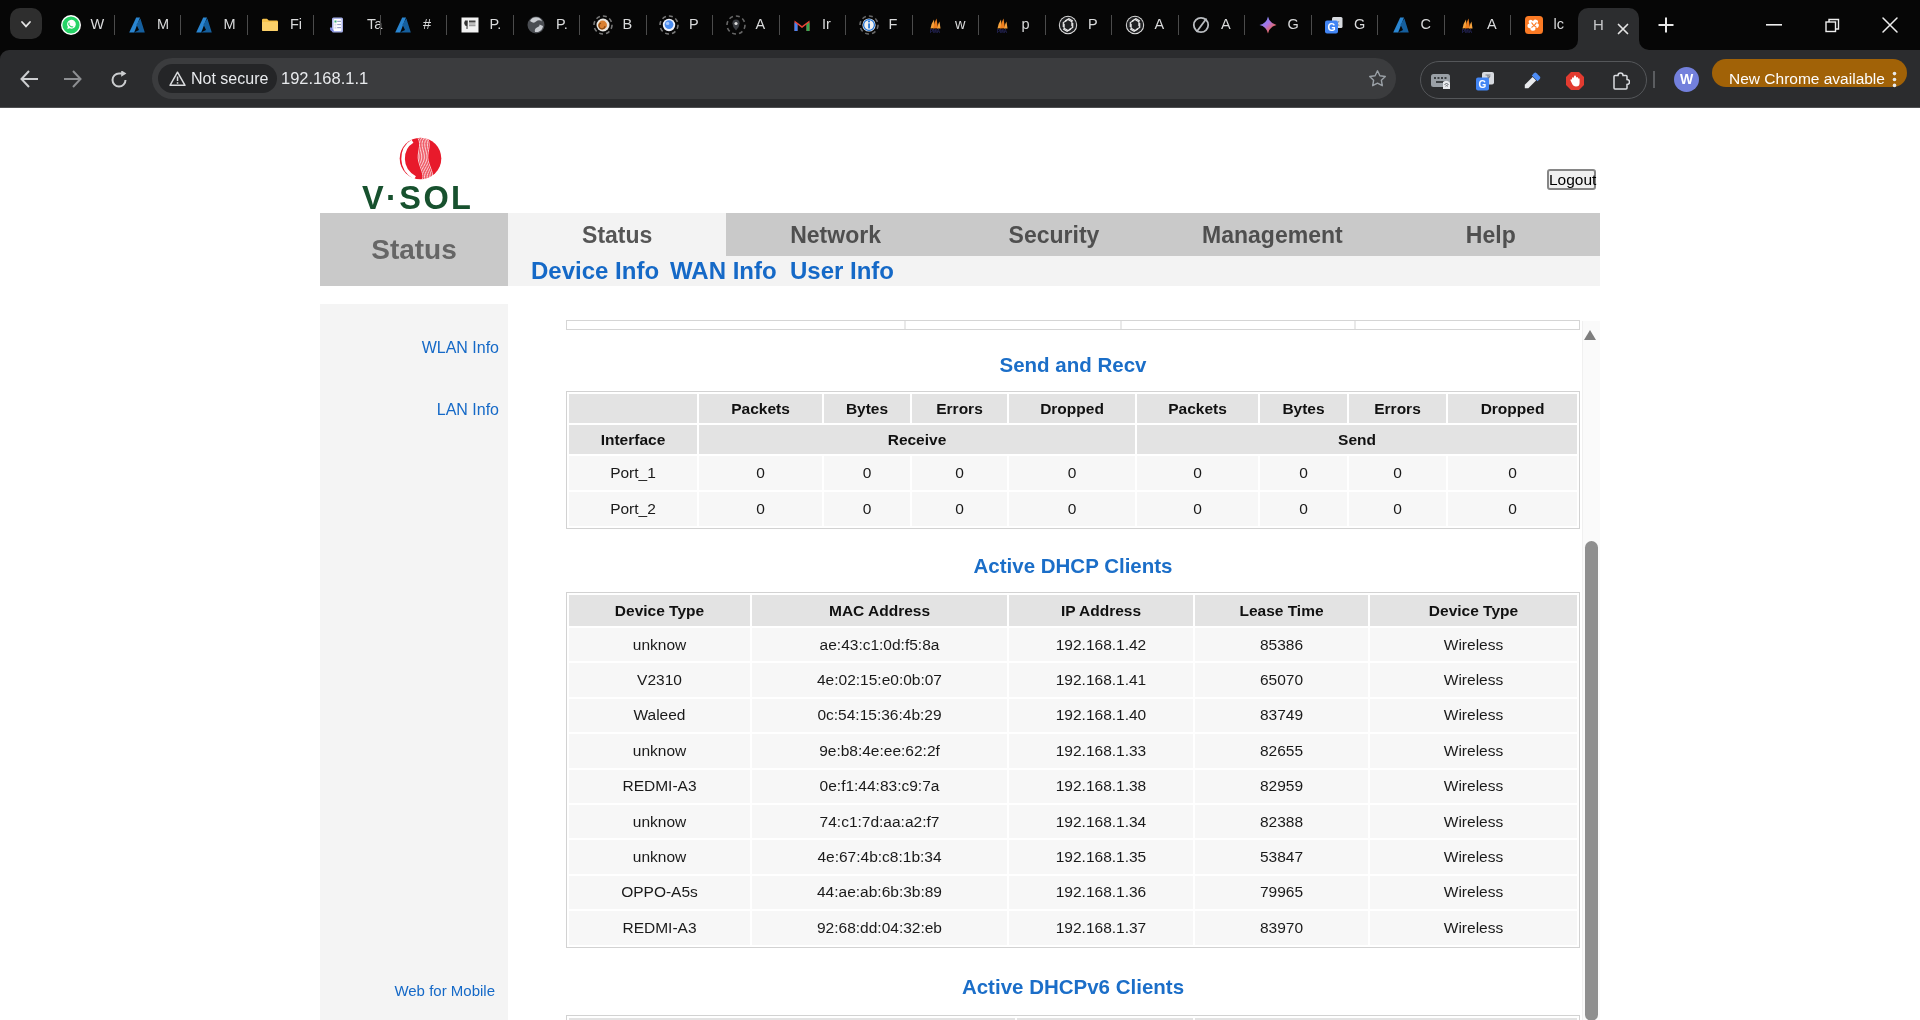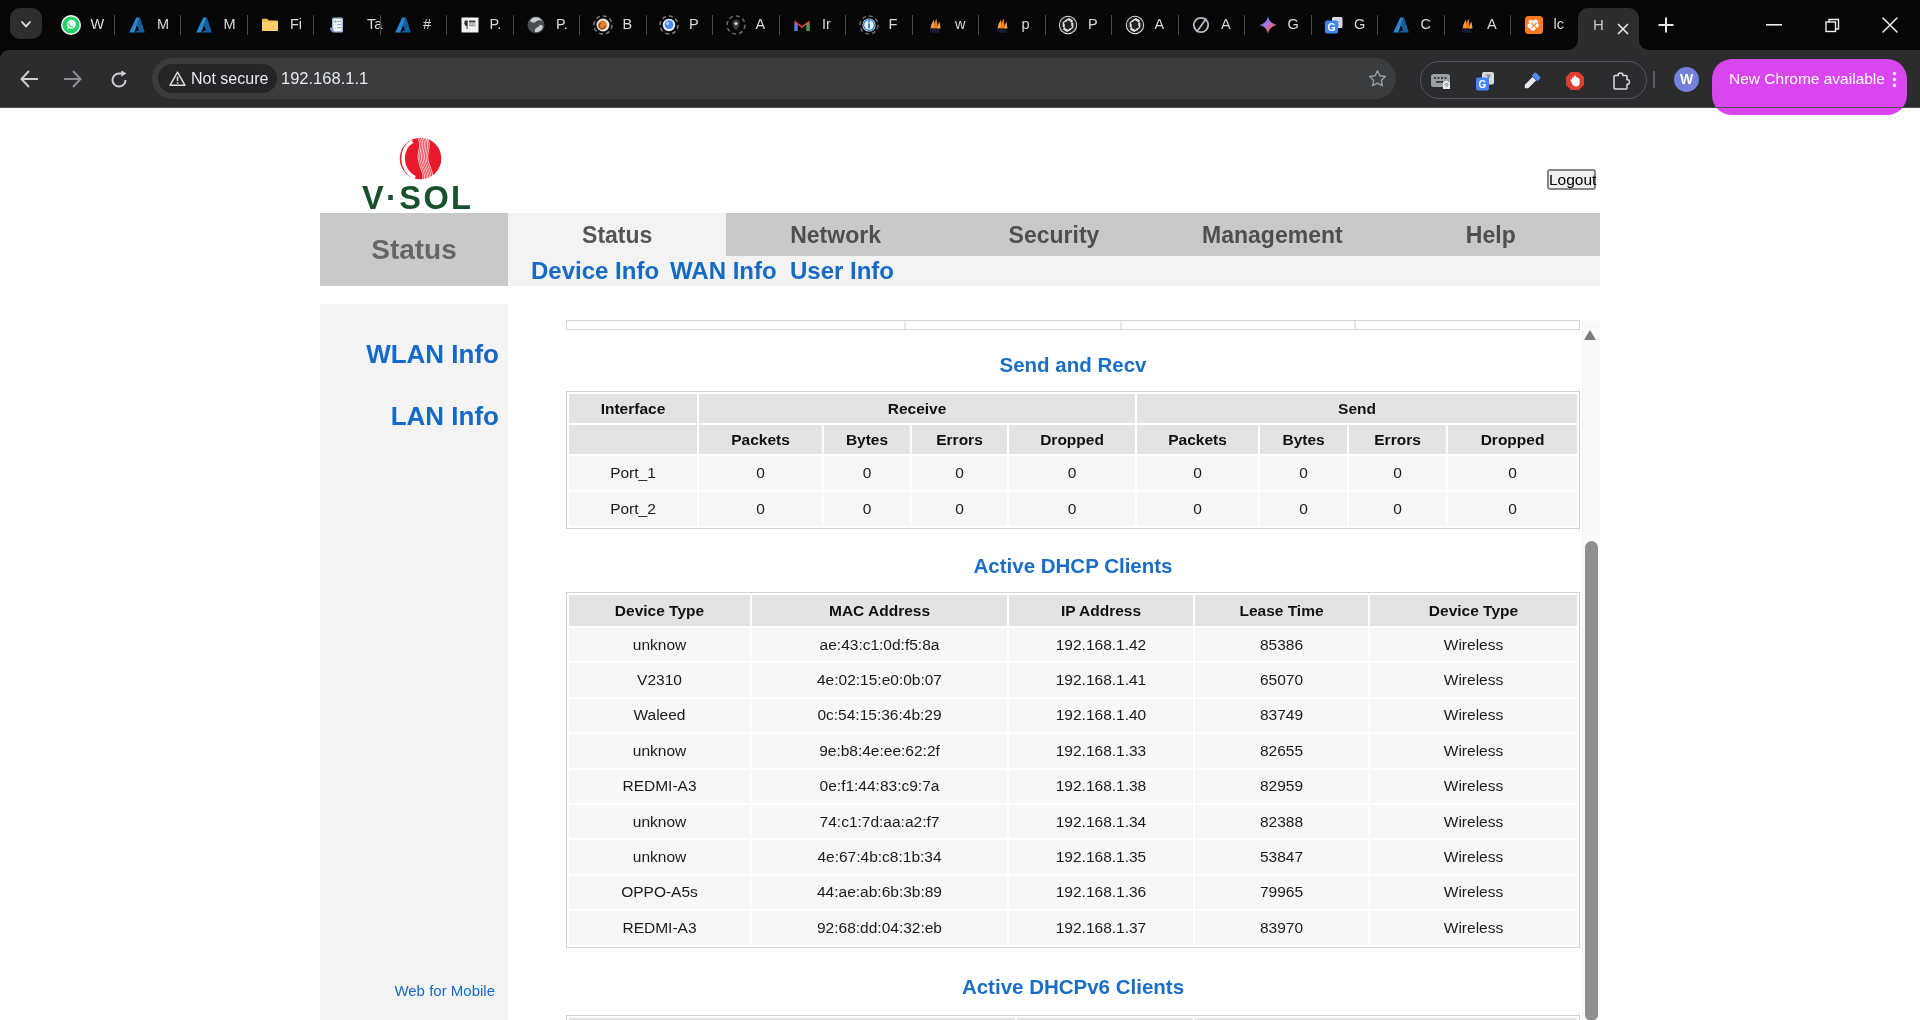--- a/index.html
+++ b/index.html
@@ -22,32 +22,32 @@
 #toolbar { position:absolute; left:0; top:50px; width:1920px; height:57px; background:#2b2c2e; }
 #toolbar svg.nav { position:absolute; }
 #omni { position:absolute; left:152px; top:8px; width:1244px; height:41px; background:#3b3c3e; border-radius:20.5px; }
 #chip { position:absolute; left:6px; top:6px; height:29px; background:#242527; border-radius:14.5px; padding:0 9px 0 33px; color:#e8eaed; font-size:16px; line-height:29px; }
 #chip svg { position:absolute; left:11px; top:6.5px; }
 #url { position:absolute; left:129px; top:7px; color:#e8eaed; font-size:16.5px; line-height:27px; }
 #star { position:absolute; right:9px; top:11px; }
 #extbox { position:absolute; left:1420px; top:11px; width:227px; height:38px; border:1px solid #55575a; border-radius:19px; }
 #sep2 { position:absolute; left:1653px; top:21px; width:2px; height:17px; background:#5b5d60; }
 #avatar { position:absolute; left:1674px; top:17px; width:25px; height:25px; border-radius:50%; background:#7380dc; color:#fff; font-size:14px; font-weight:bold; text-align:center; line-height:25px; }
-#upd { position:absolute; left:1712px; top:9px; width:195px; height:56px; background:#d946ef; border-radius:20px; color:#fdfdfd; font-size:15.5px; line-height:40px; padding-left:17px; }
+#upd { position:absolute; left:1712px; top:9px; width:195px; height:28px; background:#a16207; border-radius:20px; color:#fdfdfd; font-size:15.5px; line-height:40px; padding-left:17px; }
 #tbline { position:absolute; left:0; top:107px; width:1920px; height:1px; background:#4e4f51; }
 
 #page { position:absolute; left:0; top:108px; width:1920px; height:912px; background:#fff;margin-top:28px; }
 .logo { position:absolute; }
 #logout { position:absolute; left:1547px; top:33px; width:49px; height:21px; background:#f0f0f0; border:2px solid #868686; border-radius:3px; font-size:15.5px; line-height:17px; text-align:center; color:#000; }
 #sbhead { position:absolute; left:320px; top:76.5px; width:188px; height:73.5px; background:#c9c9c9; color:#666; font-size:28px; font-weight:bold; text-align:center; line-height:73.5px; }
 .ntab { position:absolute; top:76.5px; height:43px; background:#c9c9c9; color:#4f4f4f; font-size:23px; font-weight:bold; text-align:center; line-height:45px; }
 #subnav { position:absolute; left:508px; top:119.5px; width:1092px; height:30.5px; background:#f3f3f3; }
 .snl { position:absolute; top:1px; color:#1569c7; font-size:24px; font-weight:bold; }
 #sidebar { position:absolute; left:320px; top:168px; width:188px; height:744px; background:#f4f4f4; }
-.sbl { position:absolute; right:9px; color:#1569c7; font-size:26px; font-weight:bold; }
+.sbl { position:absolute; right:9px; color:#1569c7; font-size:16px; font-weight:normal; }
 #webm { position:absolute; right:13px; top:678px; color:#1569c7; font-size:15px; }
 .hd { position:absolute; left:566px; width:1014px; text-align:center; color:#1b6ec8; font-size:20.5px; font-weight:bold; }
 
 .tb { position:absolute; border-collapse:separate; border-spacing:2px; background:#fff; border:1px solid #d2d2d2; table-layout:fixed; }
 .tb th { background:#e3e3e3; font-size:15.5px; font-weight:bold; color:#111; text-align:center; }
 .tb td { background:#f7f7f7; font-size:15.5px; color:#1a1a1a; text-align:center; }
 
 #frag { position:absolute; left:566px; top:184px; width:1014px; height:10px; border:1px solid #d5d5d5; background:#fff; }
 #frag i { position:absolute; top:0; width:2px; height:8px; background:#e9e9e9; }
 
@@ -436,34 +436,34 @@
         <col style="width:86px">
         <col style="width:95px">
         <col style="width:126px">
         <col style="width:121px">
         <col style="width:87px">
         <col style="width:97px">
         <col>
       </colgroup>
 <tbody>
         <tr style="height:29px">
-          <th>Interface</th>
-          <th colspan="4">Receive</th>
-          <th colspan="4">Send</th>
-        </tr>
-<tr style="height:29px">
           <th></th>
           <th>Packets</th>
           <th>Bytes</th>
           <th>Errors</th>
           <th>Dropped</th>
           <th>Packets</th>
           <th>Bytes</th>
           <th>Errors</th>
           <th>Dropped</th>
+        </tr>
+<tr style="height:29px">
+          <th>Interface</th>
+          <th colspan="4">Receive</th>
+          <th colspan="4">Send</th>
         </tr>
 <tr style="height:34px">
           <td>Port_1</td>
           <td>0</td>
           <td>0</td>
           <td>0</td>
           <td>0</td>
           <td>0</td>
           <td>0</td>
           <td>0</td>

